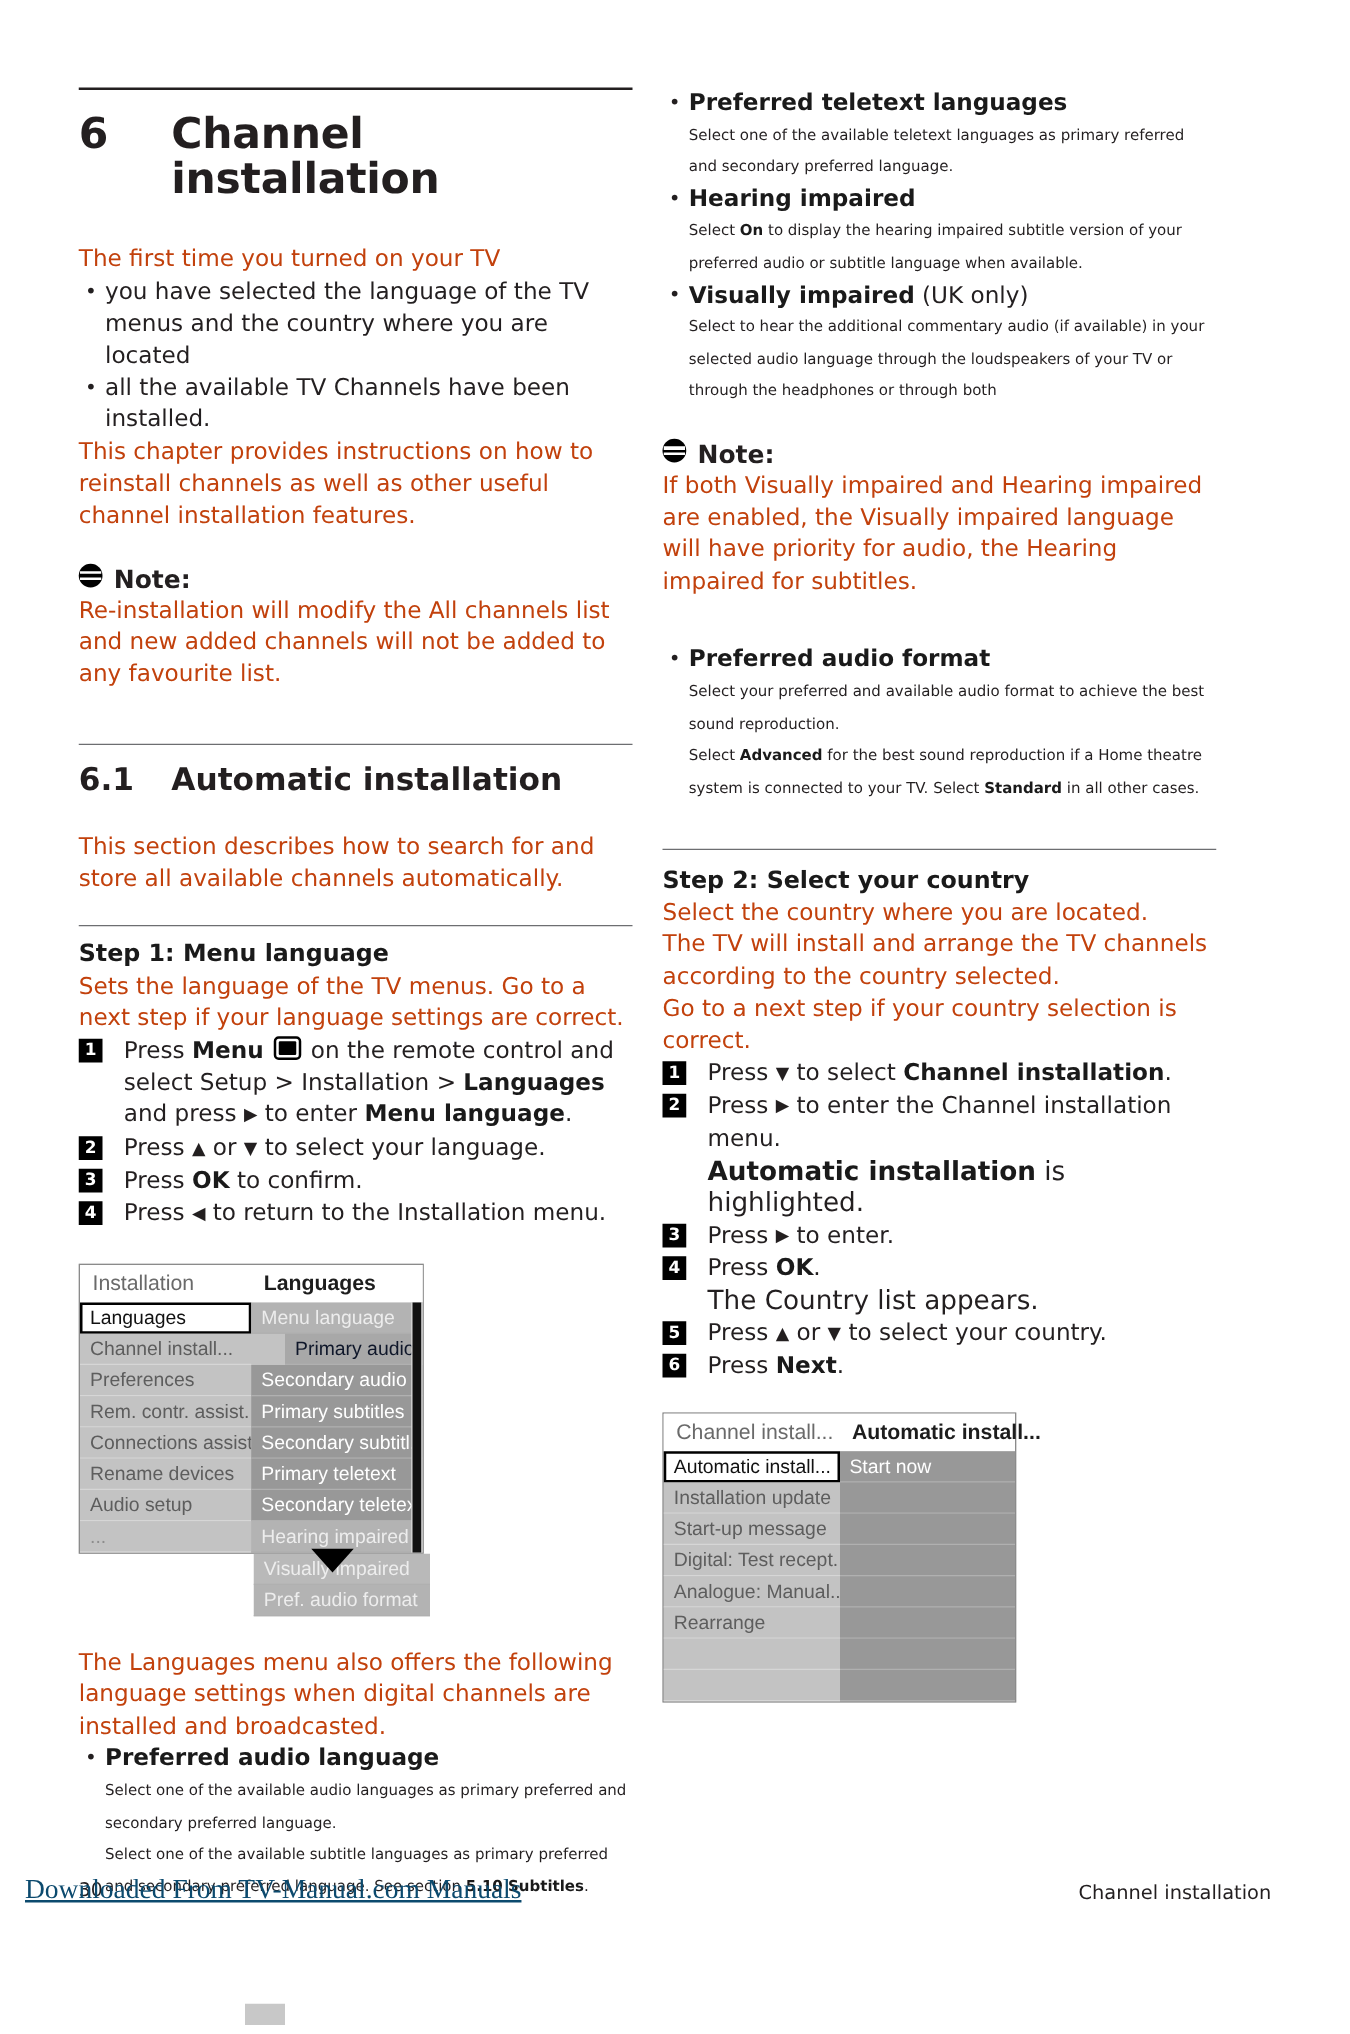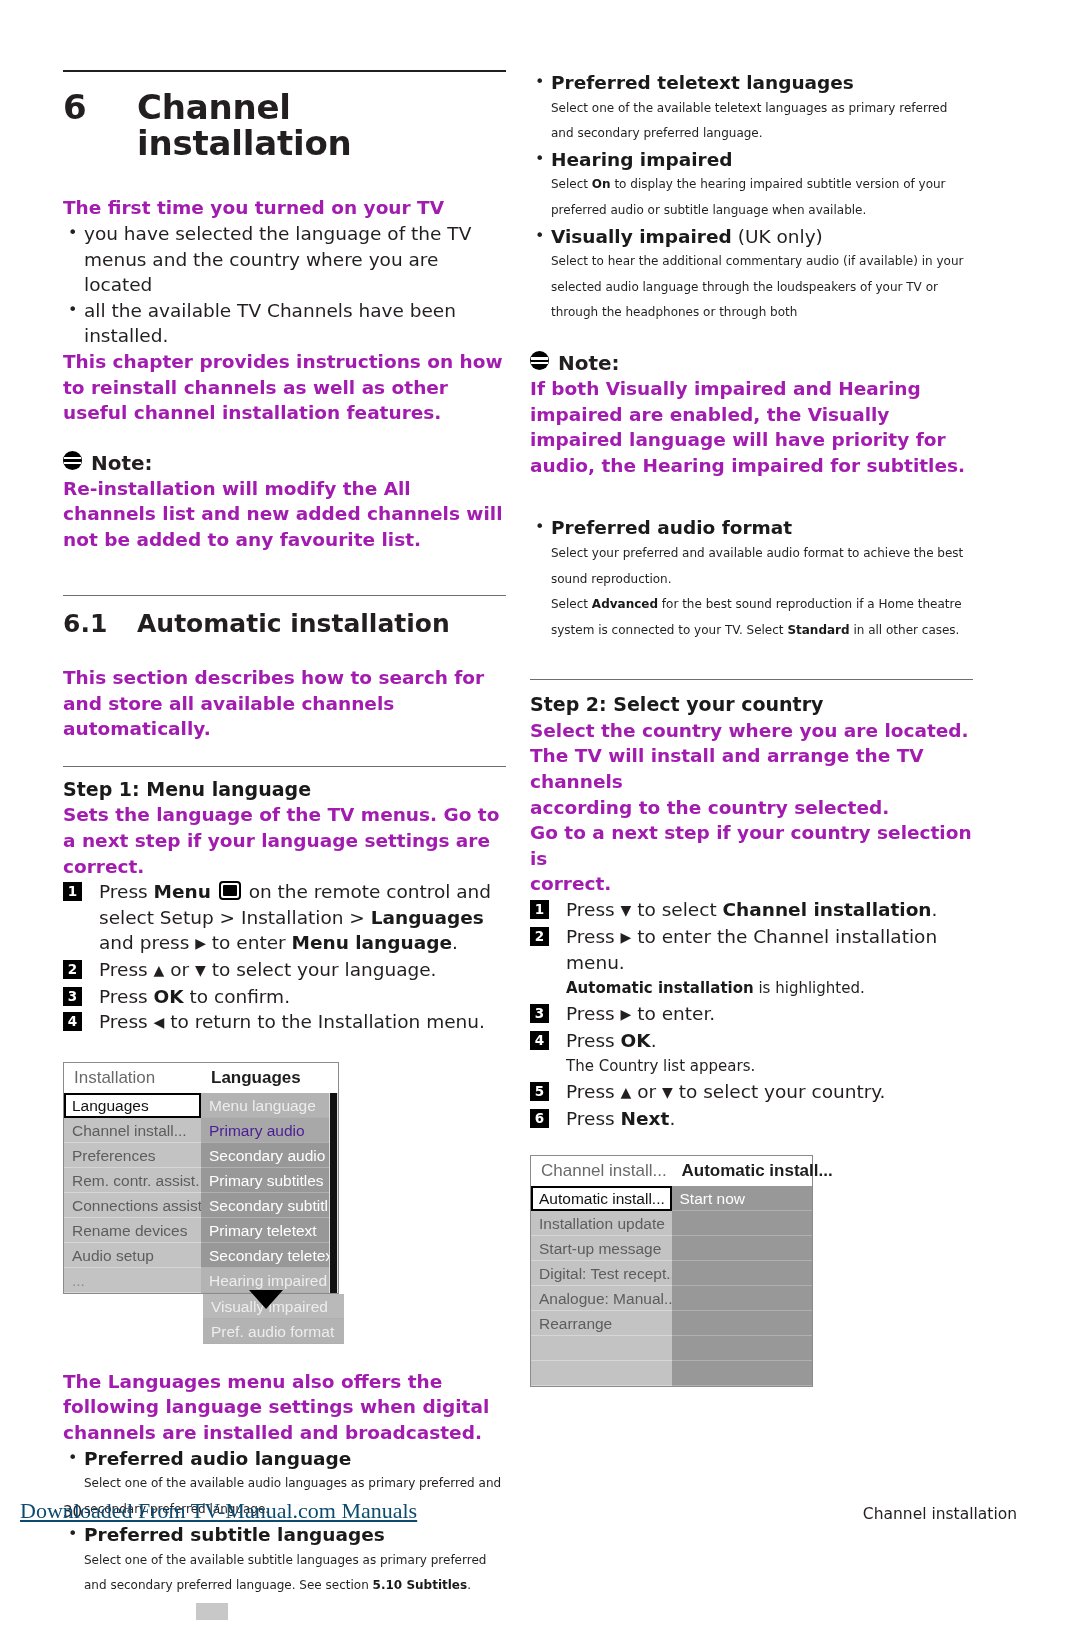--- a/index.html
+++ b/index.html
@@ -55,22 +55,22 @@
     line-height: 1.1;
     display: flex;
     align-items: center;
   }
   h2.section .num { width: 74px; flex: none; }
 
   p, .para {
     font-size: 18.5px;
     line-height: 25.6px;
     margin: 0 0 0 0;
-    font-weight: 700;
-    color: #a21caf;
+    font-weight: 400;
+    color: #c2410c;
   }
   .gap { height: 25px; }
   .gap-sm { height: 12px; }
 
   b, .b { font-weight: bold; color: #1a1a1a; }
 
   
   ul.bul {
     list-style: none;
     margin: 0;
@@ -137,21 +137,21 @@
     font-size: 13.5px;
     font-weight: bold;
     line-height: 19px;
     text-align: center;
     margin: 3px 17px 0 0;
     font-family: "DejaVu Sans", sans-serif;
   }
   .steptxt { flex: 1; }
   .step-cont {
     padding-left: 36px;
-    font-size: 15px;
+    font-size: 21px;
     line-height: 25.6px;
   }
 
   .menu-ico {
     display: inline-block;
     width: 18px; height: 15px;
     border: 2px solid #000;
     border-radius: 4px;
     position: relative;
     vertical-align: -2px;
@@ -203,21 +203,21 @@
   .lrow.sel {
     background: #ffffff;
     color: #111;
     border: 2.5px solid #000;
     height: 25px;
     line-height: 21px;
     padding: 0 6px;
   }
   .rrow { background: #989898; color: #ffffff; border-bottom: 1px solid #b0b0b0; }
   .rrow.light { background: #b3b3b3; color: #ededed; }
-  .rrow.dim { background: #a8a8a8; color: #4c1d95; }
+  .rrow.dim { background: #a8a8a8; color: #0f172a; margin-left: 27px; }
 
   .scrollcol {
     position: absolute;
     top: 0; right: 0; bottom: 0;
     width: 9px;
     background: #dcdcdc;
   }
   .scrollthumb {
     position: absolute;
     left: 1px; right: 1px;
@@ -383,25 +383,20 @@
 
     <div class="para">The Languages menu also offers the following language settings when digital channels are installed and broadcasted.</div>
 
     <ul class="bul">
       <li>
         <span class="b">Preferred audio language</span>
       </li>
     </ul>
     <div class="sub">Select one of the available audio languages as primary preferred and secondary preferred language.</div>
 
-    <ul class="bul">
-      <li>
-        <span class="b">Preferred subtitle languages</span>
-      </li>
-    </ul>
     <div class="sub"><span>Select one of the available subtitle languages as primary preferred and secondary preferred language. See section </span><b>5.10 Subtitles</b><span>.</span></div>
 
   </div>
 
   <div class="col col-right">
 
     <ul class="bul">
       <li>
         <span class="b">Preferred teletext languages</span>
       </li>

